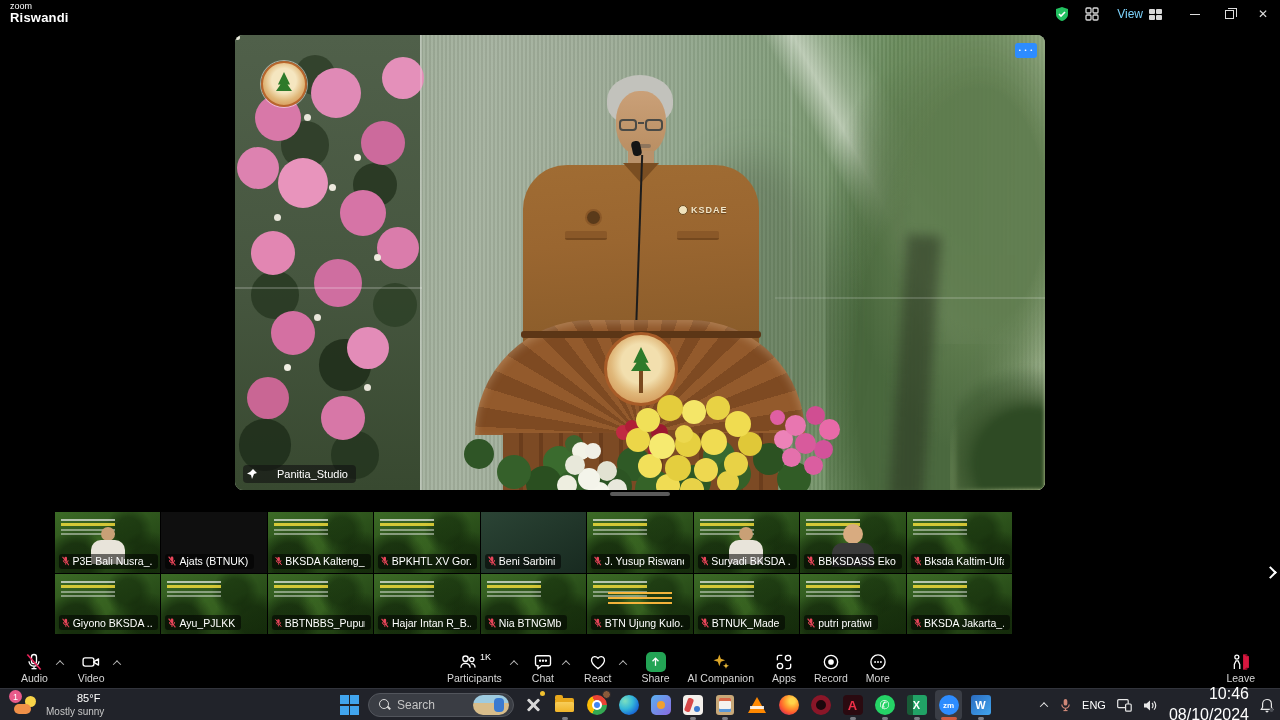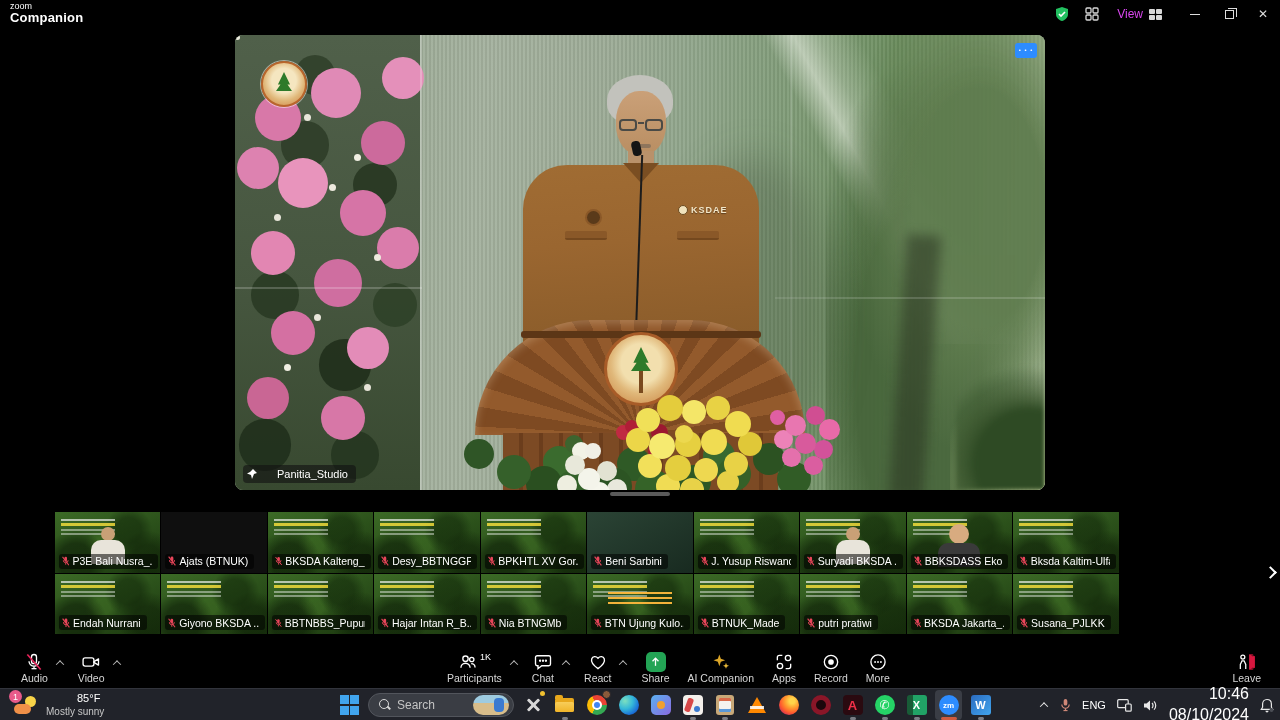--- a/index.html
+++ b/index.html
@@ -10,21 +10,21 @@
   }
   
   .titlebar { position:absolute; left:0; top:0; width:1280px; height:28px; background:#000; z-index:40; }
   .brand { position:absolute; left:10px; top:2px; line-height:1.05; }
   .brand .b-top { font-size:9px; color:#fff; }
   .brand .b-bot { font-size:13px; color:#fff; font-weight:700; letter-spacing:.2px; }
   .tb-right { position:absolute; right:0; top:0; height:28px; display:flex; align-items:center; }
   .tb-ic { display:flex; align-items:center; justify-content:center; height:28px; }
   .shield-w { width:30px; }
   .grid-w { width:30px; }
-  .view-w { display:flex; align-items:center; gap:6px; padding:0 16px 0 10px; color:#d946ef; font-size:12px; }
+  .view-w { display:flex; align-items:center; gap:6px; padding:0 16px 0 10px; color:#7dd3fc; font-size:12px; }
   .win-btn { width:34px; color:#ddd; font-size:12px; }
   .min-glyph { width:10px; height:1px; background:#ddd; }
   .restore-glyph { width:9px; height:9px; border:1px solid #ddd; position:relative; background:#000; }
   .restore-glyph:before { content:""; position:absolute; left:2px; top:-3px; width:8px; height:8px; border:1px solid #ddd; border-left:none; border-bottom:none; }
   
   .video { position:absolute; left:235px; top:35px; width:810px; height:455px; border-radius:8px; overflow:hidden; background:#8fa08a; z-index:5; }
   .v-bg { position:absolute; inset:0;
     background:linear-gradient(95deg,#6a7a62 0%,#98a892 12%,#a4b19e 30%,#9cab96 45%,#8fa58a 55%,#7d9a74 68%,#6d8f60 78%,#86a478 88%,#b9c8a8 100%); }
   .v-stripes { position:absolute; inset:0; background:repeating-linear-gradient(90deg, rgba(255,255,255,.06) 0 2px, rgba(0,0,0,.05) 2px 4px); }
   .v-diag { position:absolute; left:58%; top:0; width:42%; height:68%;
@@ -129,21 +129,21 @@
   .v-banner .t-center { display:block; }
   .t-pill { position:absolute; left:4px; bottom:4px; max-width:94%; display:flex; align-items:center; gap:3px;
     background:rgba(0,0,0,.55); border-radius:3px; padding:1.5px 6px 1.5px 3px; }
   .t-name { color:#fff; font-size:10.5px; white-space:nowrap; overflow:hidden; }
   .g-next { position:absolute; right:1px; top:556px; width:18px; height:32px; display:flex; align-items:center; justify-content:center; z-index:12; }
   .g-next span { display:block; width:9px; height:9px; border-right:2px solid #fff; border-top:2px solid #fff; transform:rotate(45deg); }
   
   .controls { position:absolute; left:0; top:648px; width:1280px; height:40px; background:#000; z-index:20; }
   .ctrl-left { position:absolute; left:12px; top:0; display:flex; }
   .ctrl-center { position:absolute; left:438px; top:0; display:flex; }
-  .ctrl-right { position:absolute; right:10px; top:0; }
+  .ctrl-right { position:absolute; right:16px; top:0; }
   .ctrl-wrap { display:flex; align-items:flex-start; }
   .ctrl { display:flex; flex-direction:column; align-items:center; justify-content:flex-start; height:40px; padding:3px 9px 0; cursor:pointer; }
   .ctrl .ico-row { height:21px; display:flex; align-items:center; gap:2px; }
   .ctrl .lbl { font-size:10.5px; color:#d6d6d6; line-height:1.25; white-space:nowrap; }
   .chev { width:14px; height:20px; margin:5px 2px 0 -4px; display:flex; align-items:center; justify-content:center; cursor:pointer; }
   .chev i { display:block; width:6px; height:6px; border-left:1.5px solid #b8b8b8; border-top:1.5px solid #b8b8b8; transform:rotate(45deg) translate(1px,1px); }
   .pcount { font-size:9px; color:#fff; align-self:flex-start; margin-top:1px; }
   .share-box { width:20px; height:20px; border-radius:5px; background:#23a455; display:flex; align-items:center; justify-content:center; }
   
   .taskbar { position:absolute; left:0; top:688px; width:1280px; height:32px; background:#21232a; border-top:1px solid #32343c; z-index:30; }
@@ -206,21 +206,21 @@
   .lang { font-size:11px; color:#fff; cursor:pointer; }
   .clock { text-align:right; font-size:16px; line-height:1.3; color:#fff; cursor:pointer; }
   .cursor { cursor:pointer; }
 </style>
 </head>
 <body>
 
 <div class="titlebar">
   <div class="brand">
     <div class="b-top">zoom</div>
-    <div class="b-bot">Companion</div>
+    <div class="b-bot">Riswandi</div>
   </div>
   <div class="tb-right">
     <div class="tb-ic shield-w cursor">
       <svg width="16" height="16" viewBox="0 0 16 16">
           <path d="M8 1 l6 2 v5 c0 4 -3.5 6.5 -6 7 -2.5 -.5 -6 -3 -6 -7 V3 z" fill="#22c060"></path>
           <path d="M5 8 l2 2 4 -4" stroke="#fff" stroke-width="1.6" fill="none"></path>
         </svg>
     </div>
     <div class="tb-ic grid-w cursor">
       <svg width="14" height="14" viewBox="0 0 14 14" fill="none" stroke="#d8d8d8" stroke-width="1.3">
@@ -357,33 +357,20 @@
       <div class="thumb v-jungle">
     <div class="t-lines"></div>
 
     <div class="t-pill">
       <svg width="8" height="10" viewBox="0 0 8 10">
             <rect x="2.6" y="0.5" width="2.8" height="4.8" rx="1.4" fill="#e8455a"></rect>
             <path d="M1.4 4.2 a2.6 2.6 0 0 0 5.2 0" stroke="#e8455a" stroke-width="1" fill="none"></path>
             <line x1="4" y1="7" x2="4" y2="9" stroke="#e8455a" stroke-width="1"></line>
             <line x1="0.6" y1="0.6" x2="7.4" y2="9.4" stroke="#e8455a" stroke-width="1.1"></line>
           </svg>
-      <span class="t-name">Desy_BBTNGGP</span>
-    </div>
-  </div>
-      <div class="thumb v-jungle">
-    <div class="t-lines"></div>
-
-    <div class="t-pill">
-      <svg width="8" height="10" viewBox="0 0 8 10">
-            <rect x="2.6" y="0.5" width="2.8" height="4.8" rx="1.4" fill="#e8455a"></rect>
-            <path d="M1.4 4.2 a2.6 2.6 0 0 0 5.2 0" stroke="#e8455a" stroke-width="1" fill="none"></path>
-            <line x1="4" y1="7" x2="4" y2="9" stroke="#e8455a" stroke-width="1"></line>
-            <line x1="0.6" y1="0.6" x2="7.4" y2="9.4" stroke="#e8455a" stroke-width="1.1"></line>
-          </svg>
       <span class="t-name">BPKHTL XV Gor...</span>
     </div>
   </div>
       <div class="thumb v-plain">
 
     <div class="t-pill">
       <svg width="8" height="10" viewBox="0 0 8 10">
             <rect x="2.6" y="0.5" width="2.8" height="4.8" rx="1.4" fill="#e8455a"></rect>
             <path d="M1.4 4.2 a2.6 2.6 0 0 0 5.2 0" stroke="#e8455a" stroke-width="1" fill="none"></path>
             <line x1="4" y1="7" x2="4" y2="9" stroke="#e8455a" stroke-width="1"></line>
@@ -457,46 +444,46 @@
       <div class="thumb v-jungle">
     <div class="t-lines"></div>
 
     <div class="t-pill">
       <svg width="8" height="10" viewBox="0 0 8 10">
             <rect x="2.6" y="0.5" width="2.8" height="4.8" rx="1.4" fill="#e8455a"></rect>
             <path d="M1.4 4.2 a2.6 2.6 0 0 0 5.2 0" stroke="#e8455a" stroke-width="1" fill="none"></path>
             <line x1="4" y1="7" x2="4" y2="9" stroke="#e8455a" stroke-width="1"></line>
             <line x1="0.6" y1="0.6" x2="7.4" y2="9.4" stroke="#e8455a" stroke-width="1.1"></line>
           </svg>
-      <span class="t-name">Endah Nurrani</span>
-    </div>
-  </div>
-      <div class="thumb v-jungle">
-    <div class="t-lines"></div>
-
-    <div class="t-pill">
-      <svg width="8" height="10" viewBox="0 0 8 10">
-            <rect x="2.6" y="0.5" width="2.8" height="4.8" rx="1.4" fill="#e8455a"></rect>
-            <path d="M1.4 4.2 a2.6 2.6 0 0 0 5.2 0" stroke="#e8455a" stroke-width="1" fill="none"></path>
-            <line x1="4" y1="7" x2="4" y2="9" stroke="#e8455a" stroke-width="1"></line>
-            <line x1="0.6" y1="0.6" x2="7.4" y2="9.4" stroke="#e8455a" stroke-width="1.1"></line>
-          </svg>
       <span class="t-name">Giyono BKSDA ...</span>
     </div>
   </div>
       <div class="thumb v-jungle">
     <div class="t-lines"></div>
 
     <div class="t-pill">
       <svg width="8" height="10" viewBox="0 0 8 10">
             <rect x="2.6" y="0.5" width="2.8" height="4.8" rx="1.4" fill="#e8455a"></rect>
             <path d="M1.4 4.2 a2.6 2.6 0 0 0 5.2 0" stroke="#e8455a" stroke-width="1" fill="none"></path>
             <line x1="4" y1="7" x2="4" y2="9" stroke="#e8455a" stroke-width="1"></line>
             <line x1="0.6" y1="0.6" x2="7.4" y2="9.4" stroke="#e8455a" stroke-width="1.1"></line>
           </svg>
+      <span class="t-name">Ayu_PJLKK</span>
+    </div>
+  </div>
+      <div class="thumb v-jungle">
+    <div class="t-lines"></div>
+
+    <div class="t-pill">
+      <svg width="8" height="10" viewBox="0 0 8 10">
+            <rect x="2.6" y="0.5" width="2.8" height="4.8" rx="1.4" fill="#e8455a"></rect>
+            <path d="M1.4 4.2 a2.6 2.6 0 0 0 5.2 0" stroke="#e8455a" stroke-width="1" fill="none"></path>
+            <line x1="4" y1="7" x2="4" y2="9" stroke="#e8455a" stroke-width="1"></line>
+            <line x1="0.6" y1="0.6" x2="7.4" y2="9.4" stroke="#e8455a" stroke-width="1.1"></line>
+          </svg>
       <span class="t-name">BBTNBBS_Pupun...</span>
     </div>
   </div>
       <div class="thumb v-jungle">
     <div class="t-lines"></div>
 
     <div class="t-pill">
       <svg width="8" height="10" viewBox="0 0 8 10">
             <rect x="2.6" y="0.5" width="2.8" height="4.8" rx="1.4" fill="#e8455a"></rect>
             <path d="M1.4 4.2 a2.6 2.6 0 0 0 5.2 0" stroke="#e8455a" stroke-width="1" fill="none"></path>
@@ -563,33 +550,20 @@
     <div class="t-lines"></div>
 
     <div class="t-pill">
       <svg width="8" height="10" viewBox="0 0 8 10">
             <rect x="2.6" y="0.5" width="2.8" height="4.8" rx="1.4" fill="#e8455a"></rect>
             <path d="M1.4 4.2 a2.6 2.6 0 0 0 5.2 0" stroke="#e8455a" stroke-width="1" fill="none"></path>
             <line x1="4" y1="7" x2="4" y2="9" stroke="#e8455a" stroke-width="1"></line>
             <line x1="0.6" y1="0.6" x2="7.4" y2="9.4" stroke="#e8455a" stroke-width="1.1"></line>
           </svg>
       <span class="t-name">BKSDA Jakarta_...</span>
-    </div>
-  </div>
-      <div class="thumb v-jungle">
-    <div class="t-lines"></div>
-
-    <div class="t-pill">
-      <svg width="8" height="10" viewBox="0 0 8 10">
-            <rect x="2.6" y="0.5" width="2.8" height="4.8" rx="1.4" fill="#e8455a"></rect>
-            <path d="M1.4 4.2 a2.6 2.6 0 0 0 5.2 0" stroke="#e8455a" stroke-width="1" fill="none"></path>
-            <line x1="4" y1="7" x2="4" y2="9" stroke="#e8455a" stroke-width="1"></line>
-            <line x1="0.6" y1="0.6" x2="7.4" y2="9.4" stroke="#e8455a" stroke-width="1.1"></line>
-          </svg>
-      <span class="t-name">Susana_PJLKK</span>
     </div>
   </div>
     </div>
 </div>
 <div class="g-next cursor">
     <span></span>
   </div>
 
 <div class="controls">
   <div class="ctrl-left">

